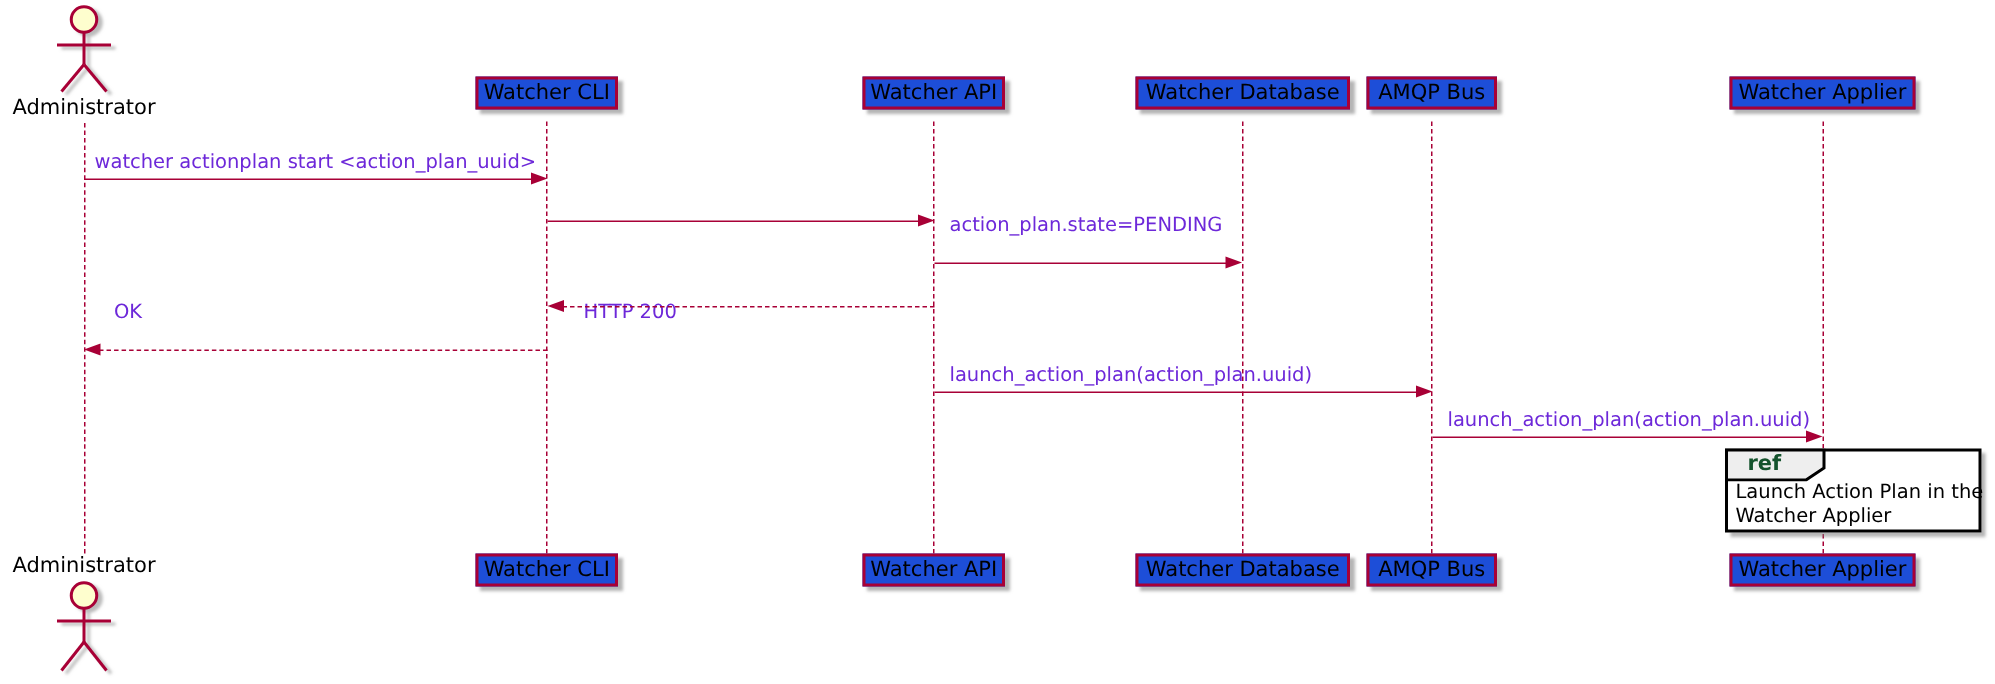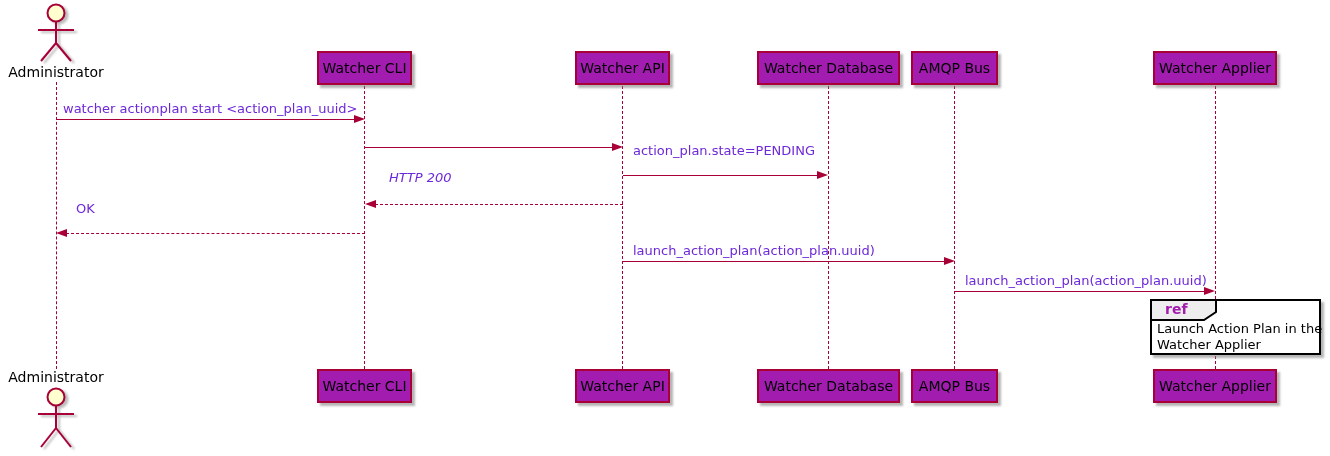--- a/index.html
+++ b/index.html
@@ -4,21 +4,21 @@
 <style>
   * { margin:0; padding:0; box-sizing:border-box; }
   body { background:#ffffff; font-family:"DejaVu Sans", sans-serif; }
   #canvas {
     position:relative; width:1330px; height:456px; background:#ffffff; overflow:hidden;
   }
   .lifeline {
     position:absolute; width:0; border-left:1px dashed #A80036; z-index:1;
   }
   .participant {
-    position:absolute; height:34px; background:#a21caf; border:2px solid #A80036;
+    position:absolute; height:22px; background:#1d4ed8; border:2px solid #A80036;
     box-shadow:3px 3px 2px rgba(120,120,120,0.55);
     display:flex; align-items:center; justify-content:center;
     font-size:14px; color:#000; z-index:3; white-space:nowrap;
   }
   .actor-label {
     position:absolute; font-size:14px; color:#000; text-align:center; width:120px; z-index:3;
   }
   .actor-figure { position:absolute; z-index:3; filter:drop-shadow(3px 2px 1px rgba(120,120,120,0.5)); }
   .msg-label {
     position:absolute; font-size:13px; color:#6d28d9; white-space:nowrap; height:16px; z-index:2;
@@ -28,21 +28,21 @@
   .ah { position:absolute; width:0; height:0; z-index:2; }
   .ah.right { border-left:11px solid #A80036; border-top:4px solid transparent; border-bottom:4px solid transparent; }
   .ah.left  { border-right:11px solid #A80036; border-top:4px solid transparent; border-bottom:4px solid transparent; }
   .ref-box {
     position:absolute; left:1150px; top:299px; width:171px; height:56px;
     background:#ffffff; border:2px solid #000000;
     box-shadow:3px 3px 2px rgba(120,120,120,0.55); z-index:4;
   }
   .ref-header-svg { position:absolute; left:-2px; top:-2px; }
   .ref-keyword {
-    position:absolute; left:13px; top:0px; font-size:14px; font-weight:bold; color:#a21caf; z-index:5;
+    position:absolute; left:13px; top:0px; font-size:14px; font-weight:bold; color:#14532d; z-index:5;
   }
   .ref-line { position:absolute; left:5px; font-size:13px; color:#000; white-space:nowrap; }
 </style>
 </head>
 <body>
 
 <div id="canvas">
 
   <div class="lifeline" style="left:56px;  top:82px; height:287px;"></div>
   <div class="lifeline" style="left:364px; top:81px; height:288px;"></div>
@@ -80,21 +80,21 @@
   <div class="msg-line" style="left:56px; top:119px; width:300px;"></div>
   <div class="ah right" style="left:354px; top:115px;"></div>
 
   <div class="msg-line" style="left:365px; top:147px; width:248px;"></div>
   <div class="ah right" style="left:612px; top:143px;"></div>
 
   <div class="msg-label" style="left:633px; top:143px;">action_plan.state=PENDING</div>
   <div class="msg-line" style="left:623px; top:175px; width:195px;"></div>
   <div class="ah right" style="left:817px; top:171px;"></div>
 
-  <div class="msg-label" style="left:389px; top:170px;font-style:italic;">HTTP 200</div>
+  <div class="msg-label" style="left:389px; top:201px;">HTTP 200</div>
   <div class="msg-line dashed" style="left:375px; top:204px; width:248px;"></div>
   <div class="ah left" style="left:365px; top:200px;"></div>
 
   <div class="msg-label" style="left:76px; top:201px;">OK</div>
   <div class="msg-line dashed" style="left:66px; top:233px; width:299px;"></div>
   <div class="ah left" style="left:56px; top:229px;"></div>
 
   <div class="msg-label" style="left:633px; top:243px;">launch_action_plan(action_plan.uuid)</div>
   <div class="msg-line" style="left:623px; top:261px; width:322px;"></div>
   <div class="ah right" style="left:944px; top:257px;"></div>

